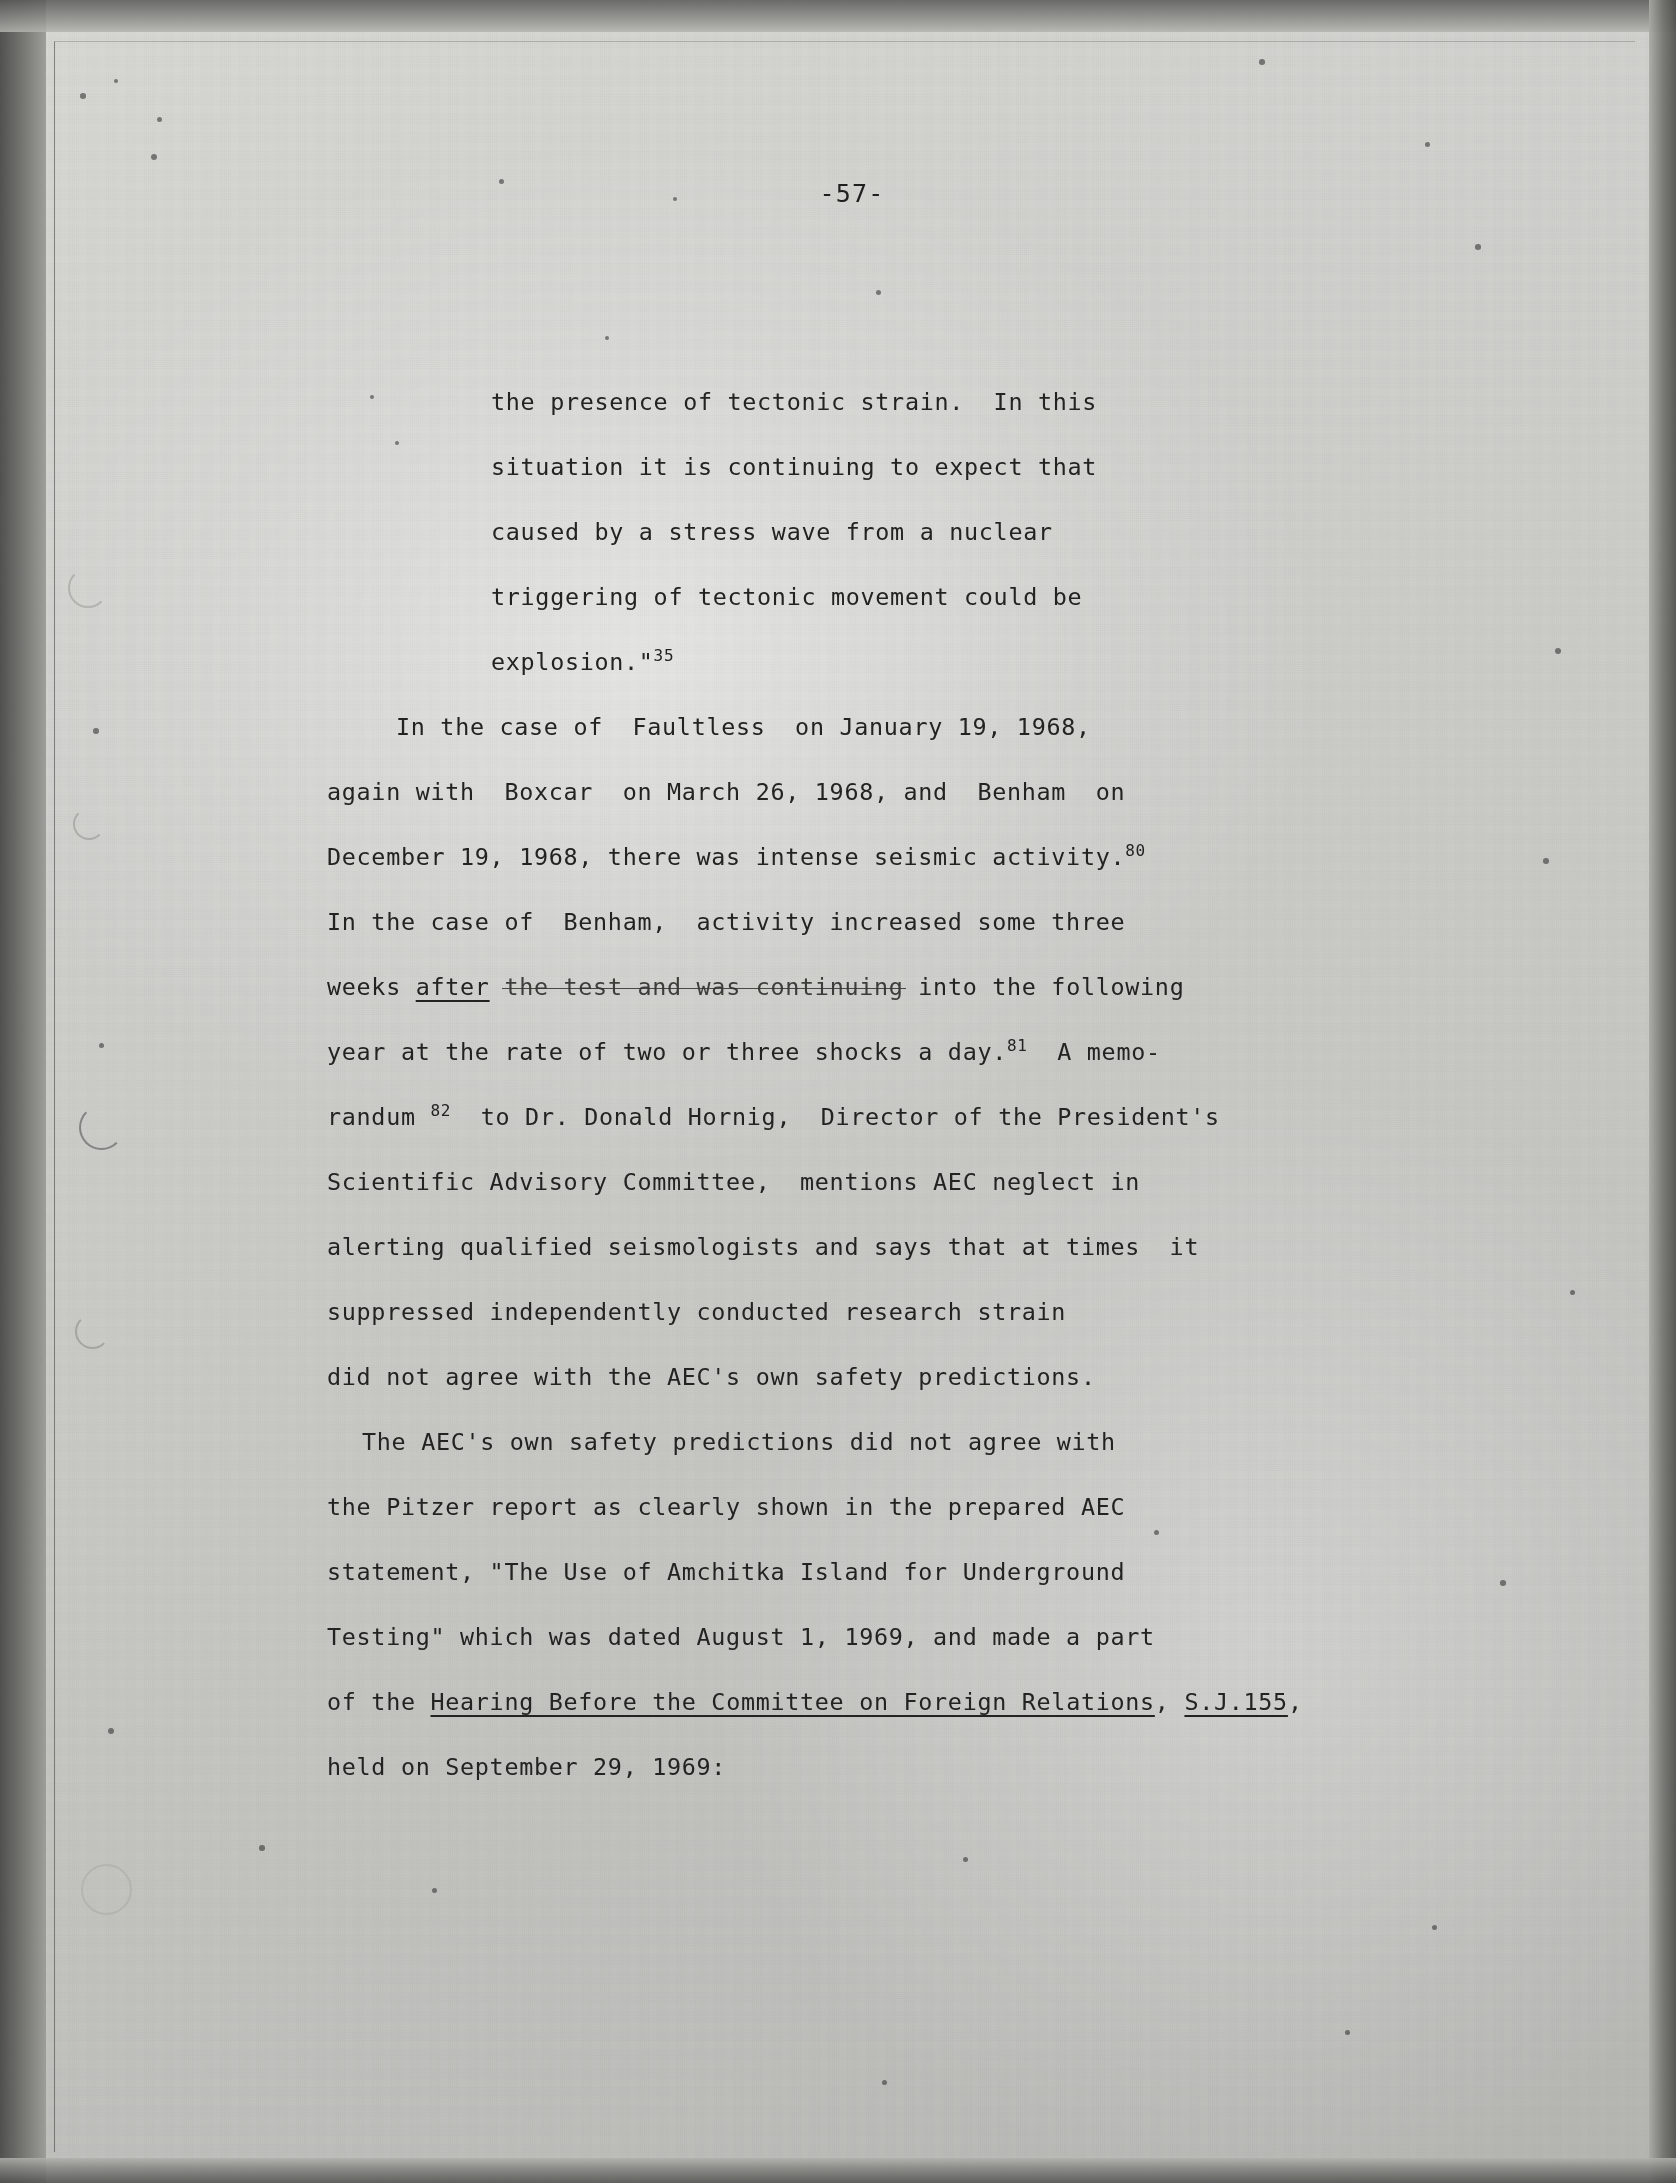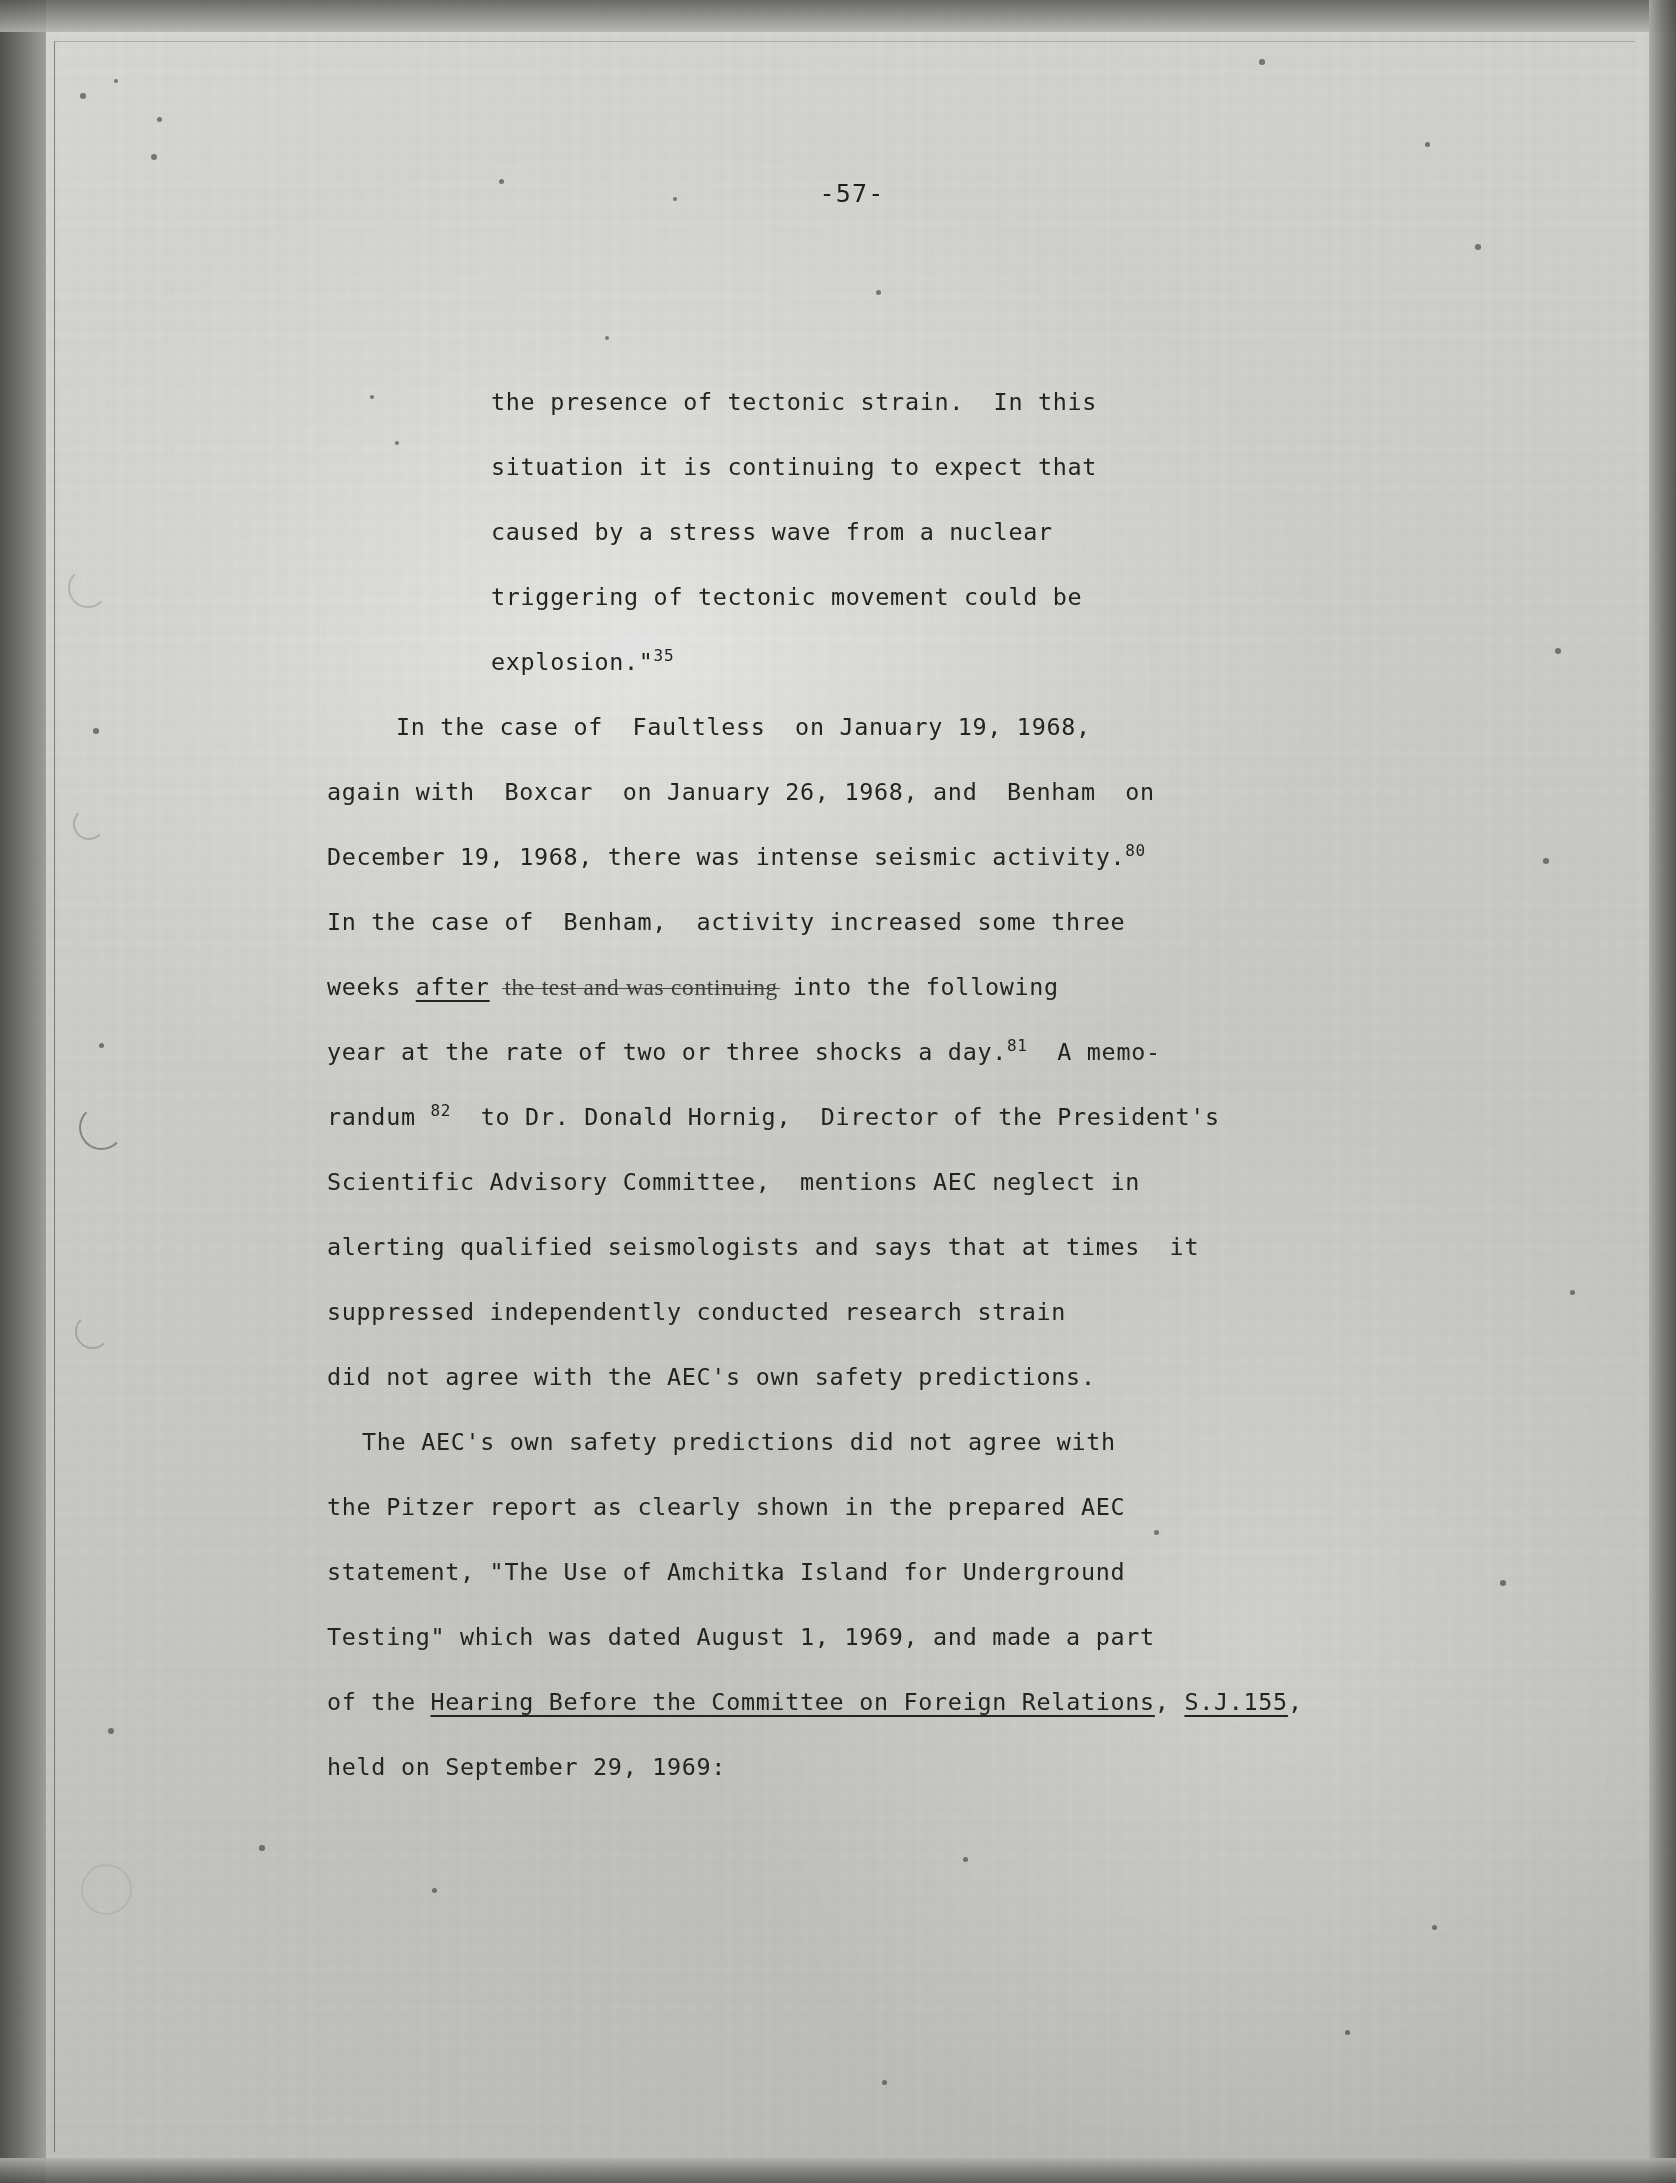--- a/index.html
+++ b/index.html
@@ -128,21 +128,20 @@
   .line.ind2 { padding-left: 35px; }
   sup {
     font-size: 16px;
     vertical-align: super;
     line-height: 0;
   }
   .u { text-decoration: underline; text-underline-offset: 5px; }
   .struck {
     position: relative;
     color: #3a3a37;
-    font-family: Liberation Serif, serif;
   }
   .struck::after {
     content: "";
     position: absolute;
     left: -2.5px; right: -2.5px;
     top: 52%;
     height: 1.9px;
     background: rgba(50,50,47,0.85);
   }
   .faded { color: #3d3d3a; }
@@ -203,21 +202,21 @@
       <div class="para block-quote">
         <span class="line">the presence of tectonic strain.  In this</span>
         <span class="line">situation it is continuing to expect that</span>
         <span class="line">caused by a stress wave from a nuclear</span>
         <span class="line">triggering of tectonic movement could be</span>
         <span class="line"><span>explosion."</span><sup>35</sup></span>
       </div>
 
       <div class="para">
         <span class="line ind1">In the case of  Faultless  on January 19, 1968,</span>
-        <span class="line">again with  Boxcar  on January 26, 1968, and  Benham  on</span>
+        <span class="line">again with  Boxcar  on March 26, 1968, and  Benham  on</span>
         <span class="line"><span>December 19, 1968, there was intense seismic activity.</span><sup>80</sup></span>
         <span class="line">In the case of  Benham,  activity increased some three</span>
         <span class="line">weeks <span class="u">after</span> <span class="struck faded">the test and was continuing</span> into the following</span>
         <span class="line"><span>year at the rate of two or three shocks a day.</span><sup>81</sup>  <span>A memo-</span></span>
         <span class="line"><span>randum</span> <sup>82</sup>  <span>to Dr. Donald Hornig,  Director of the President's</span></span>
         <span class="line">Scientific Advisory Committee,  mentions AEC neglect in</span>
         <span class="line">alerting qualified seismologists and says that at times  it</span>
         <span class="line">suppressed independently conducted research strain</span>
         <span class="line">did not agree with the AEC's own safety predictions.</span>
       </div>

